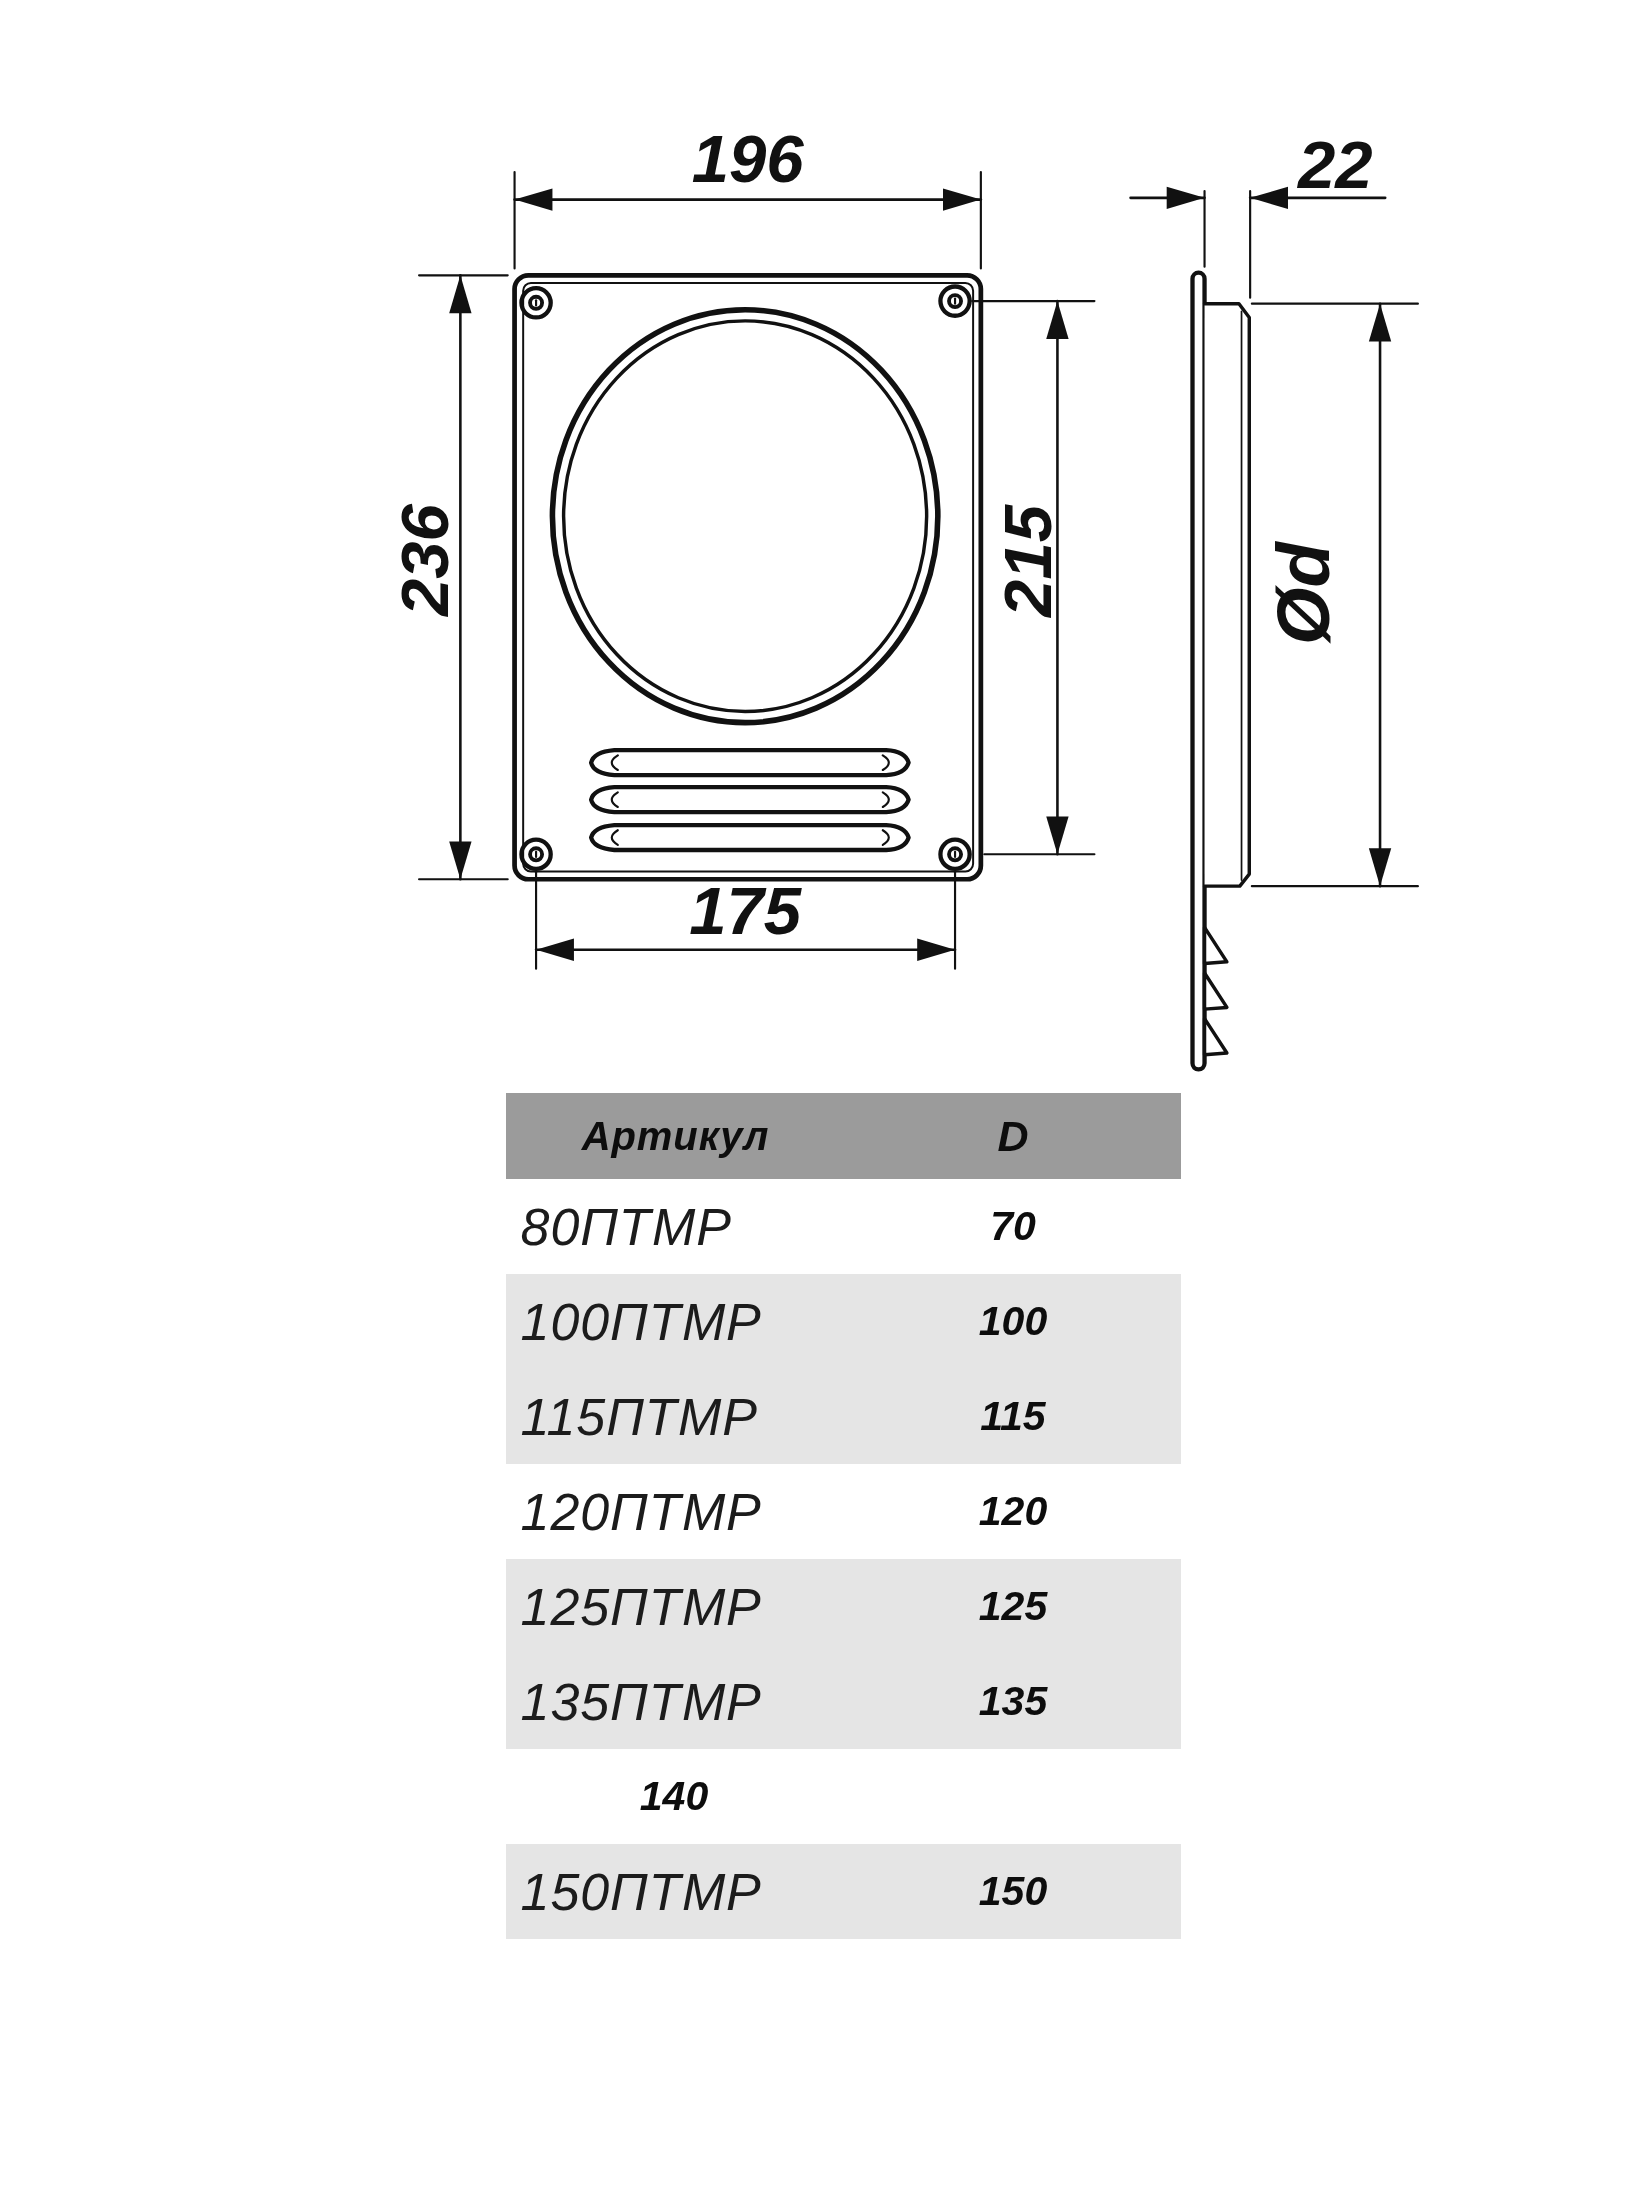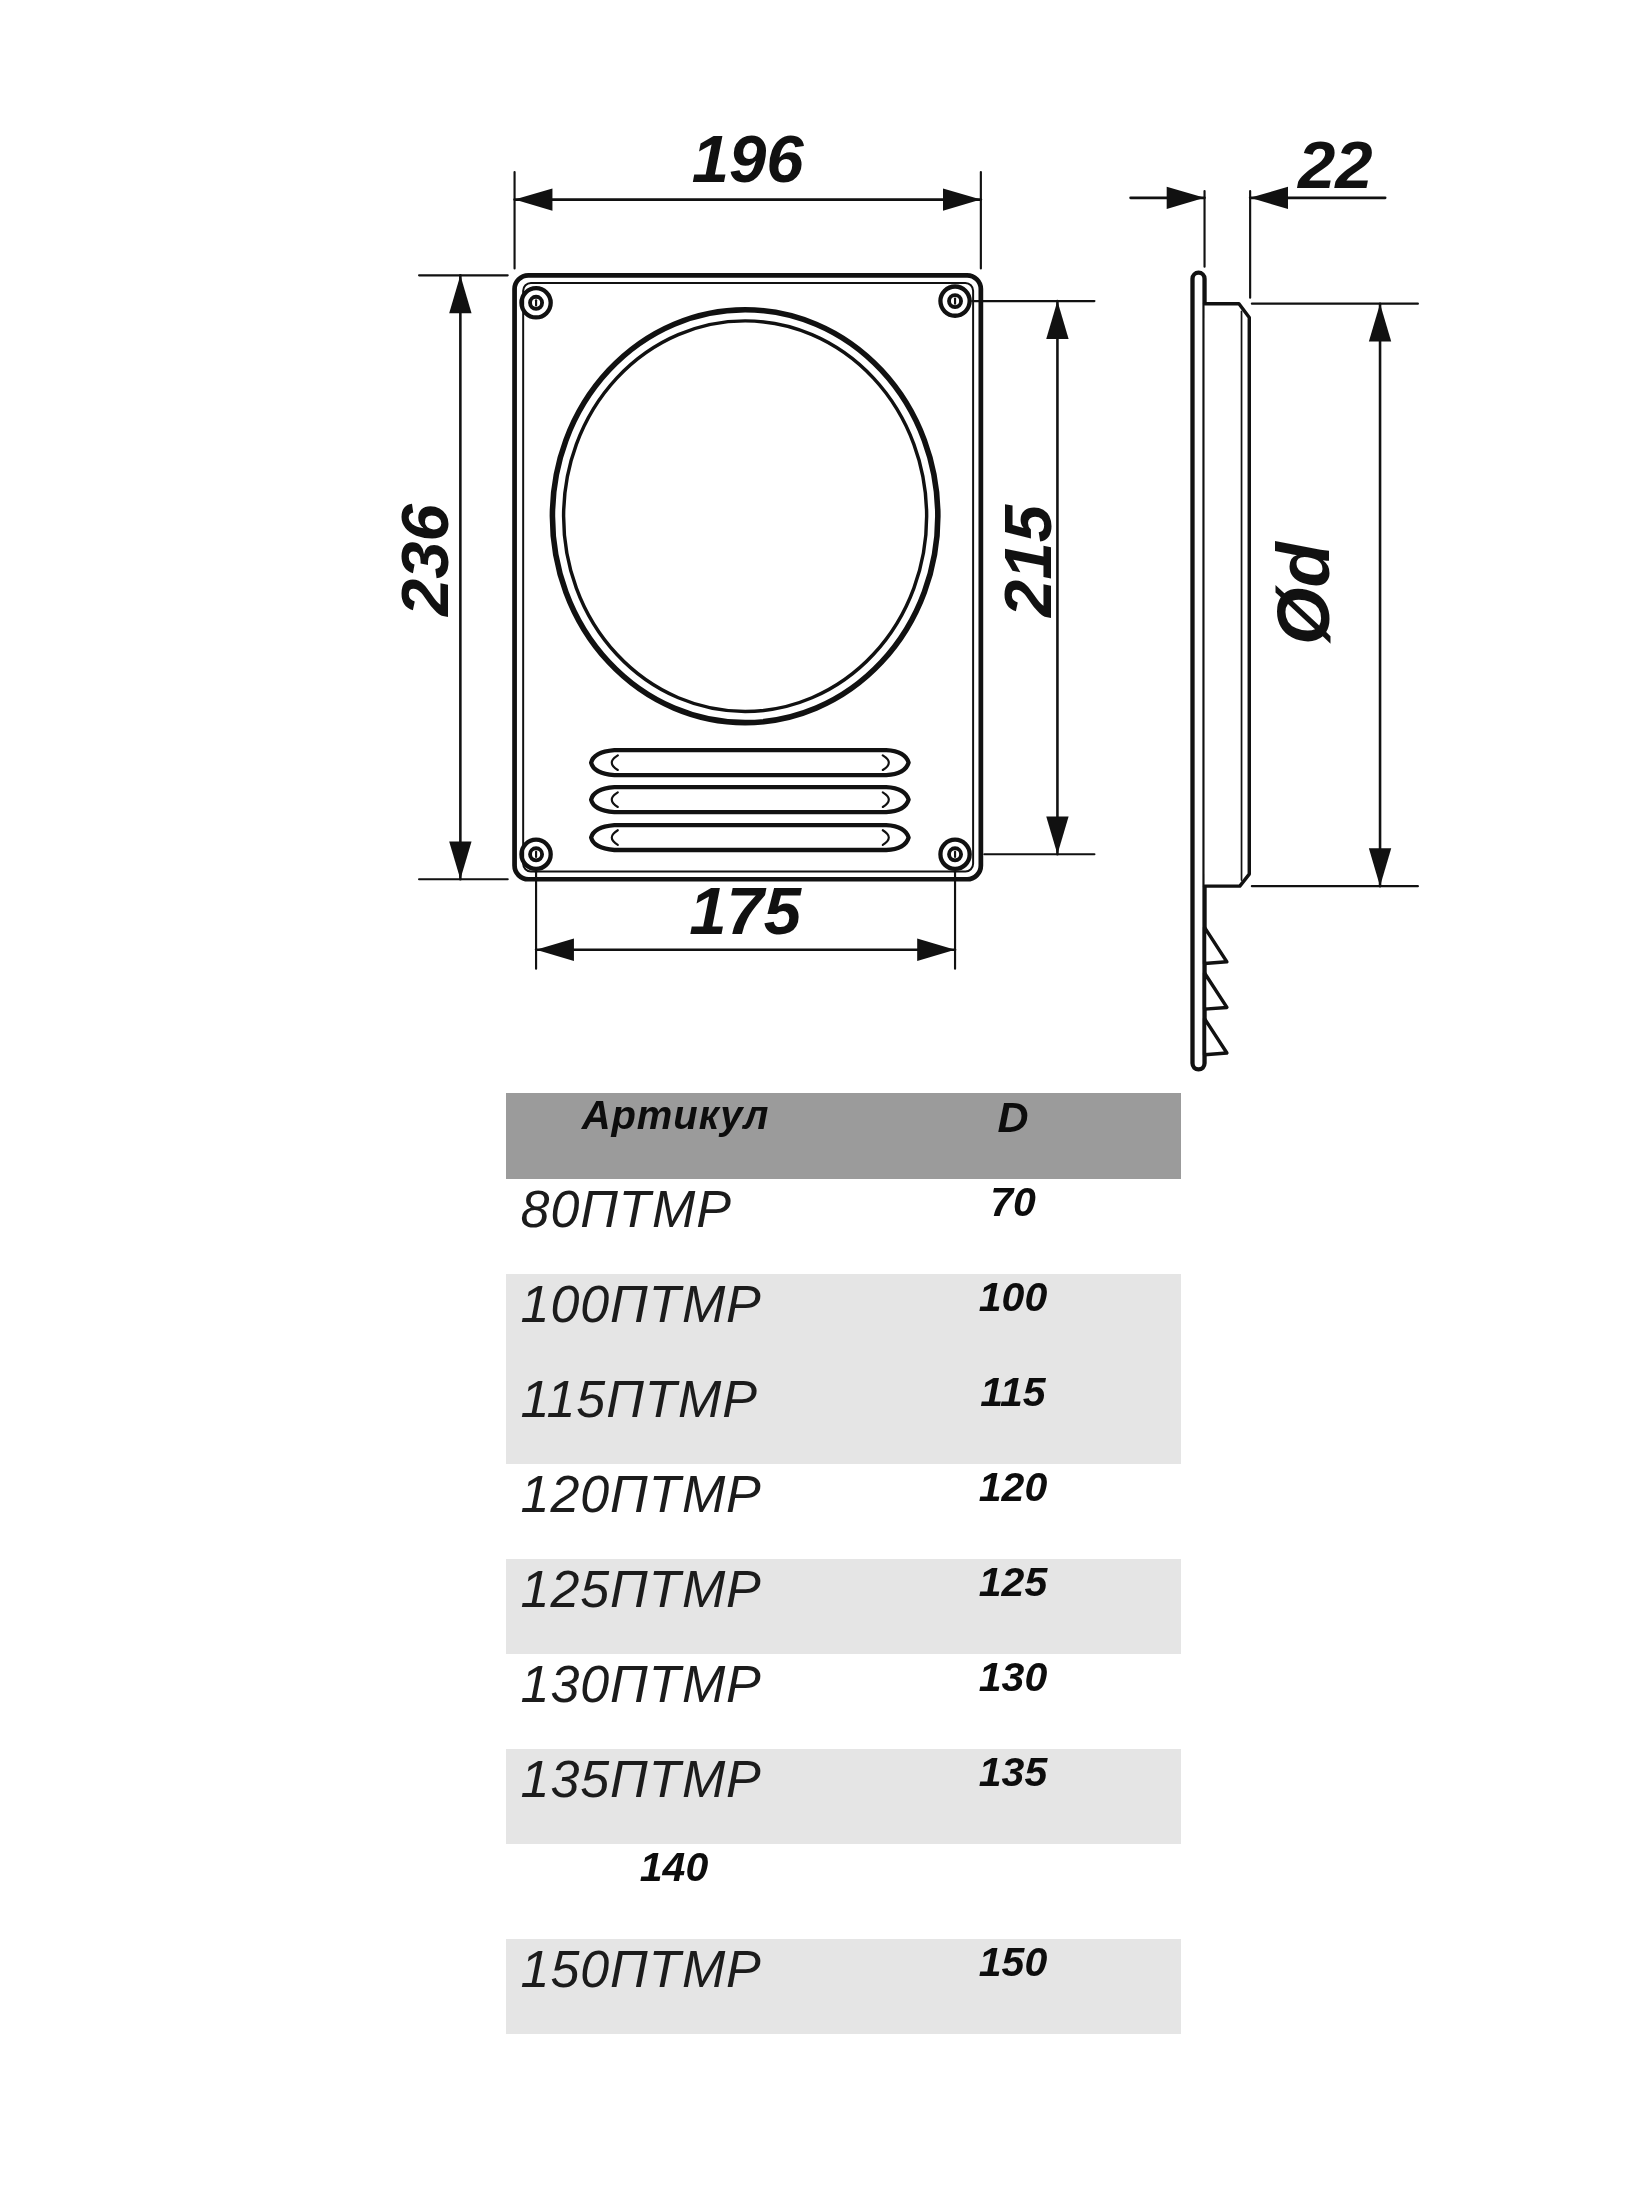--- a/index.html
+++ b/index.html
@@ -24,20 +24,21 @@
     position:absolute;
     left:506px; top:1093px;
     width:675px;
     color:#111111;
   }
   .spec-row{
     display:flex;
     width:100%;
     height:95px;
     background:#ffffff;
+    align-items:center;
   }
   .spec-row.alt{background:#e5e5e5;}
   .spec-row.head{
     height:86px;
     background:#9b9b9b;
   }
   .cell-article{
     flex:1 1 auto;
     padding-left:14.6px;
     font-size:52px;
@@ -207,24 +208,20 @@
       <div class="cell-d">115</div>
     </div>
     <div class="spec-row">
       <div class="cell-article">120ПТМР</div>
       <div class="cell-d">120</div>
     </div>
     <div class="spec-row alt">
       <div class="cell-article">125ПТМР</div>
       <div class="cell-d">125</div>
     </div>
-    <div class="spec-row">
-      <div class="cell-article">130ПТМР</div>
-      <div class="cell-d">130</div>
-    </div>
     <div class="spec-row alt">
       <div class="cell-article">135ПТМР</div>
       <div class="cell-d">135</div>
     </div>
     <div class="spec-row">
       <div class="cell-d">140</div>
     </div>
     <div class="spec-row alt">
       <div class="cell-article">150ПТМР</div>
       <div class="cell-d">150</div>

